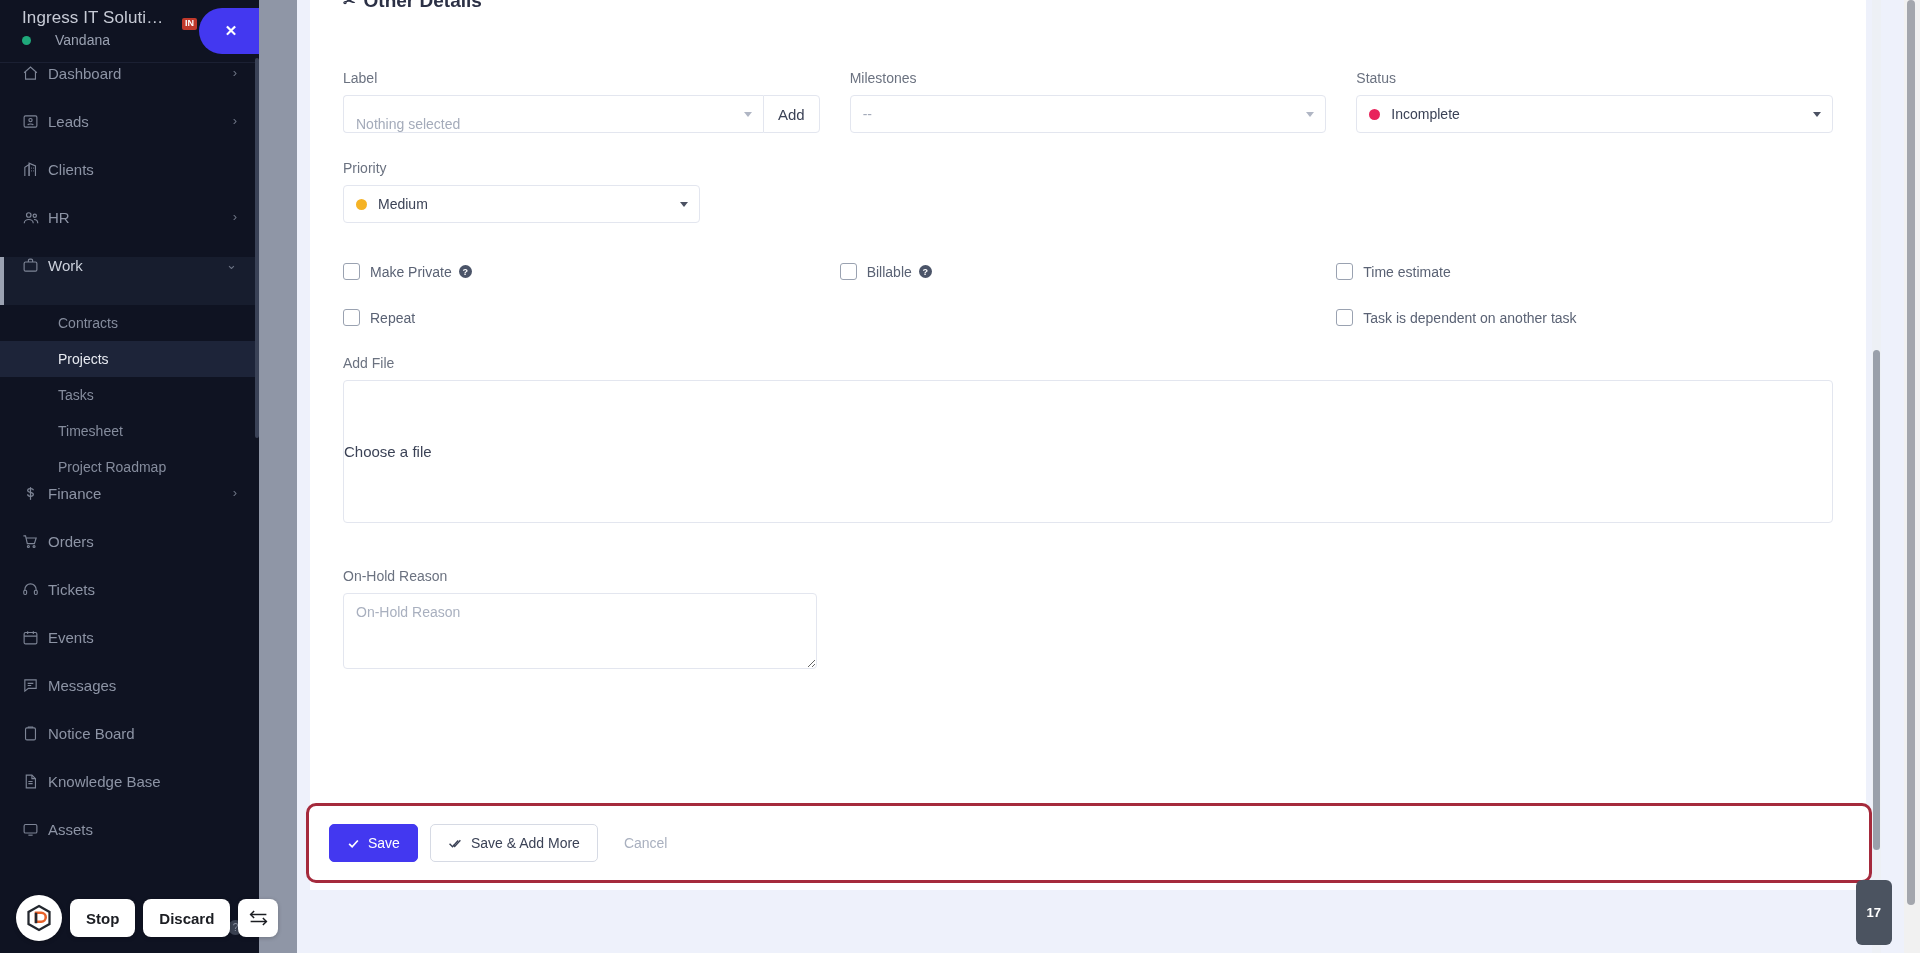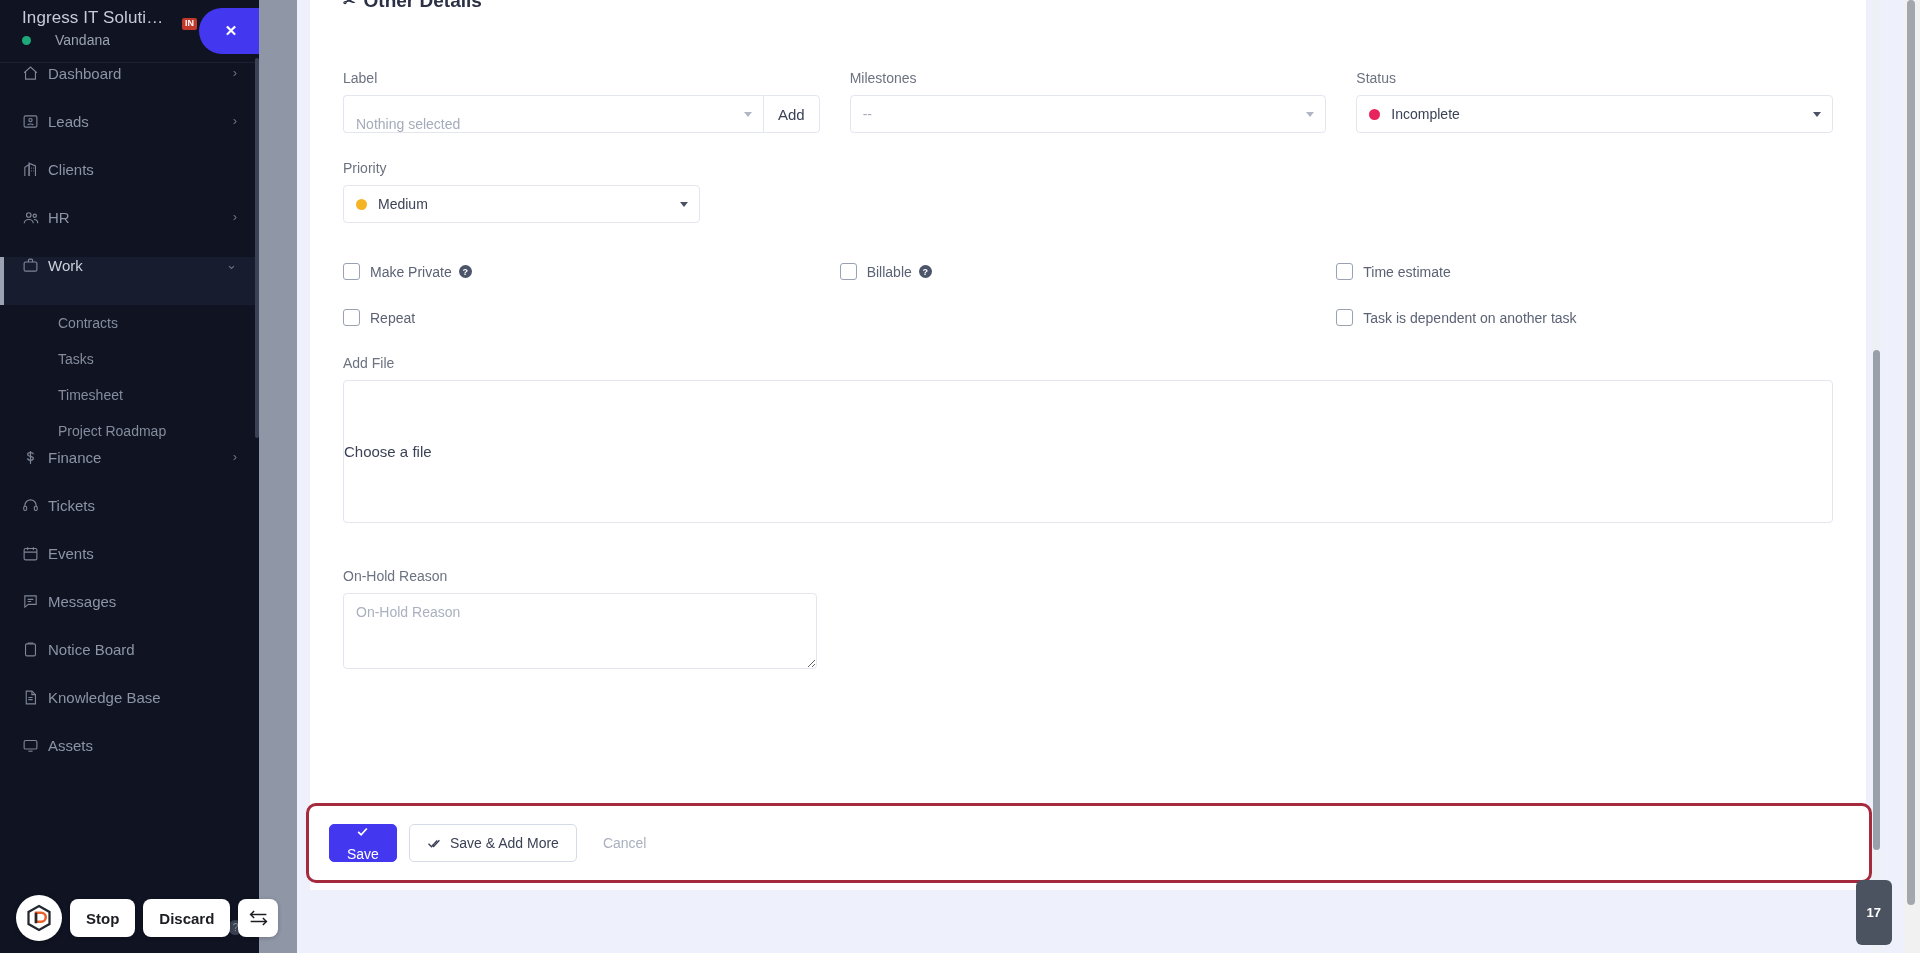--- a/index.html
+++ b/index.html
@@ -169,21 +169,21 @@
     border: 3px solid #a52a3c; border-radius: 10px;
     display: flex; align-items: center; padding-left: 20px; gap: 12px;
     z-index: 35;
   }
   .btn {
     display: inline-flex; align-items: center; gap: 8px;
     height: 38px; padding: 0 17px; border-radius: 5px;
     font-size: 14px; cursor: pointer; font-family: inherit;
     border: 1px solid transparent;
   }
-  .btn-primary { background: #4338f0; color: #fff; border-color: #4338f0; flex-direction: column; }
+  .btn-primary { background: #4338f0; color: #fff; border-color: #4338f0; }
   .btn-outline { background: #fff; color: #3b4256; border-color: #d6dae4; }
   .btn-link { background: none; border: none; color: #a9b0bf; font-size: 14px; cursor: pointer; padding: 0 14px; font-family: inherit; }
 
   
   .sbar-inner {
     position: absolute; top: 0; left: 1872px; width: 9px; height: 953px;
     background: #edf0f5; z-index: 36;
   }
   .sbar-inner .thumb {
     position: absolute; left: 1px; top: 350px; width: 7px; height: 500px;
@@ -310,35 +310,47 @@
           <svg width="17" height="17" viewBox="0 0 24 24" fill="none" stroke="currentColor" stroke-width="1.6">
               <rect x="3" y="7" width="18" height="13" rx="2"></rect>
               <path d="M9 7V5a2 2 0 012-2h2a2 2 0 012 2v2"></path>
             </svg>
         </span>
         <span class="lbl">Work</span>
         <span class="chev">⌄</span>
       </div>
 
       <div class="sb-sub">Contracts</div>
+      <div class="sb-sub active">Projects</div>
       <div class="sb-sub">Tasks</div>
       <div class="sb-sub">Timesheet</div>
       <div class="sb-sub">Project Roadmap</div>
 
       <div class="sb-item">
         <span class="ic">
           <svg width="17" height="17" viewBox="0 0 24 24" fill="none" stroke="currentColor" stroke-width="1.7">
               <path d="M12 3v18"></path>
               <path d="M16 7.5c0-1.7-1.8-2.5-4-2.5s-4 .9-4 2.6c0 3.7 8 1.9 8 5.6 0 1.8-1.8 2.8-4 2.8s-4-1-4-2.8"></path>
             </svg>
         </span>
         <span class="lbl">Finance</span>
         <span class="chev">›</span>
       </div>
 
+      <div class="sb-item">
+        <span class="ic">
+          <svg width="17" height="17" viewBox="0 0 24 24" fill="none" stroke="currentColor" stroke-width="1.6">
+              <path d="M2 4h3l2.5 11h10L20 7H6"></path>
+              <circle cx="9" cy="19" r="1.4"></circle>
+              <circle cx="17" cy="19" r="1.4"></circle>
+            </svg>
+        </span>
+        <span class="lbl">Orders</span>
+        <span class="chev"></span>
+      </div>
 
       <div class="sb-item">
         <span class="ic">
           <svg width="17" height="17" viewBox="0 0 24 24" fill="none" stroke="currentColor" stroke-width="1.6">
               <path d="M4 14v-2a8 8 0 0116 0v2"></path>
               <rect x="2.5" y="13" width="4" height="6" rx="1.6"></rect>
               <rect x="17.5" y="13" width="4" height="6" rx="1.6"></rect>
             </svg>
         </span>
         <span class="lbl">Tickets</span>

